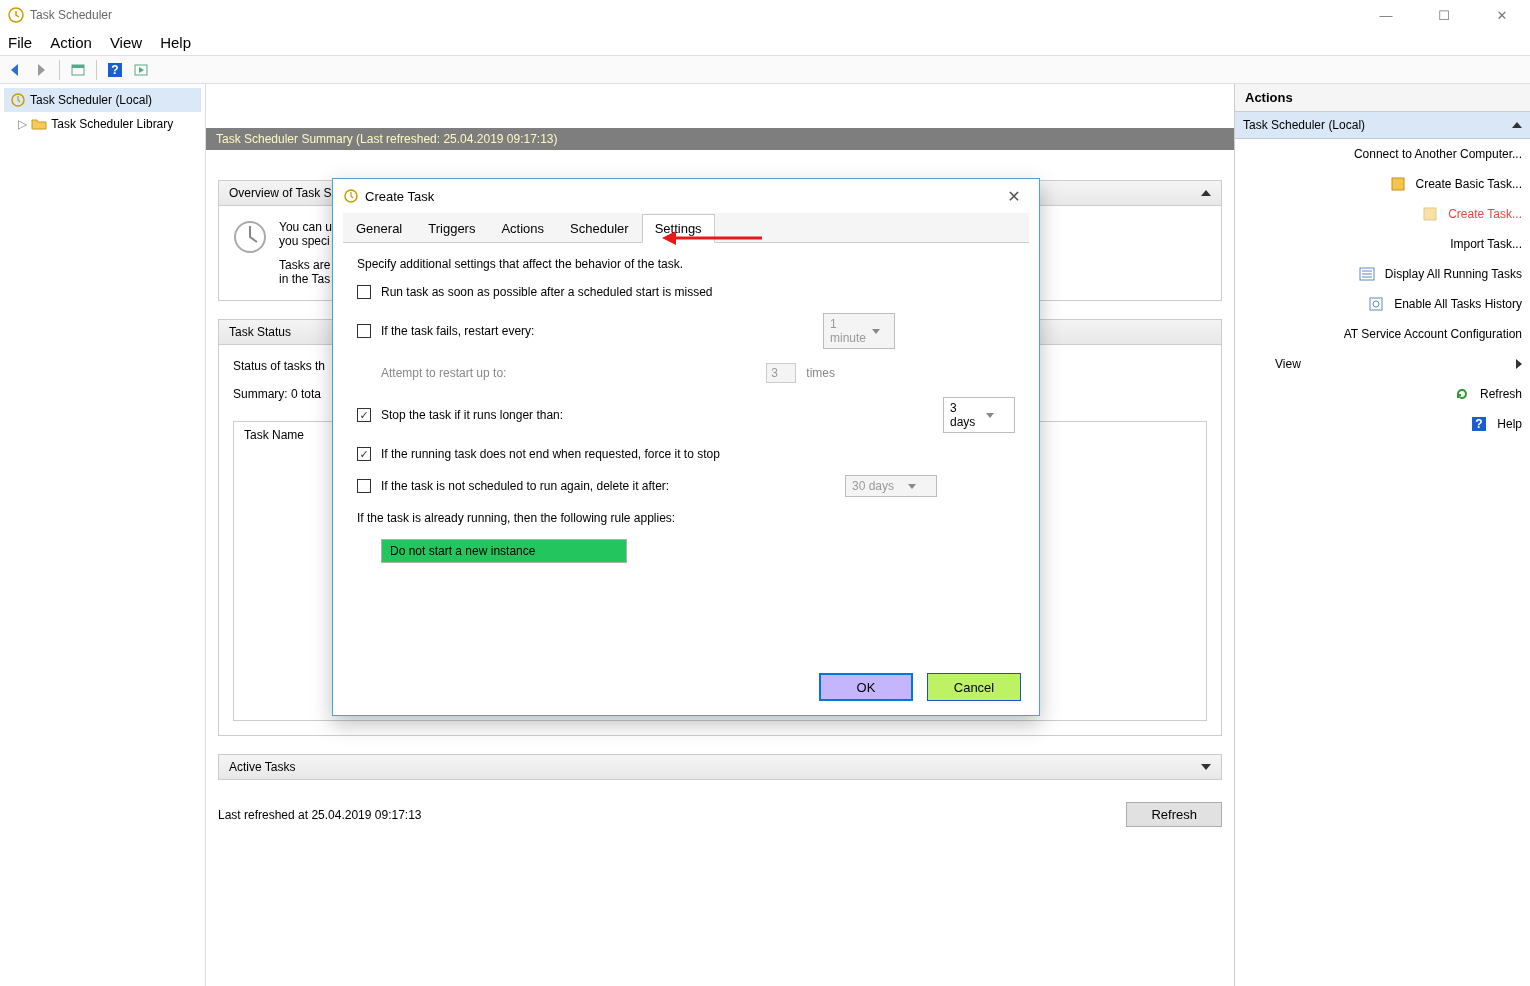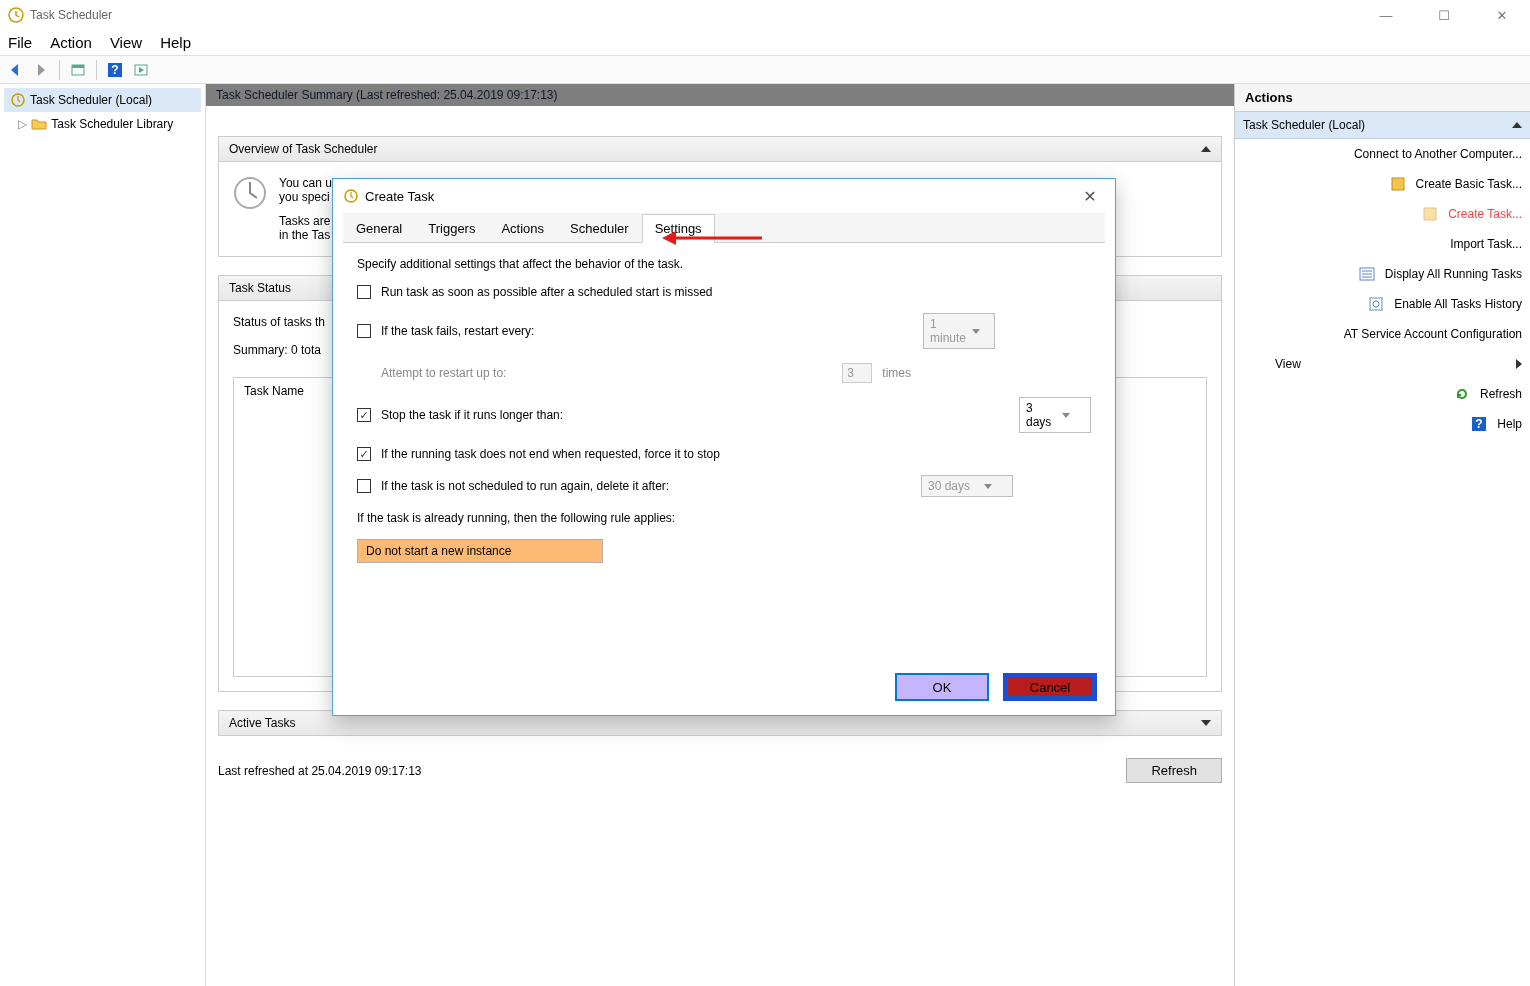--- a/index.html
+++ b/index.html
@@ -12,54 +12,54 @@
 .menubar { height: 26px; display: flex; align-items: center; padding-left: 8px; gap: 18px; border-bottom: 1px solid #e0e0e0; }
 .menubar span { font-size: 15px; }
 .toolbar { height: 28px; display: flex; align-items: center; padding-left: 4px; gap: 4px; border-bottom: 1px solid #e0e0e0; background:#fafafa; }
 .toolbar .tbtn { width: 22px; height: 22px; display: flex; align-items: center; justify-content: center; }
 .toolbar .sep { width: 1px; height: 20px; background: #ccc; margin: 0 3px; }
 .body { display: flex; height: calc(986px - 30px - 26px - 28px); }
 .left { width: 206px; border-right: 1px solid #ddd; padding: 4px; }
 .treehead { background: #dbe8f7; padding: 4px 6px; display: flex; align-items: center; gap: 4px; }
 .treeitem { padding: 4px 6px 4px 32px; display: flex; align-items: center; gap: 4px; }
 .center { flex: 1; background: #fff; position: relative; padding: 0; }
-.summaryhdr { background: #7e7e7e; color: #0f172a; padding: 4px 10px; font-size: 12px; }
+.summaryhdr { background: #7e7e7e; color: #fef9c3; padding: 4px 10px; font-size: 12px; margin-top: 44px; }
 .groupbox { margin: 30px 12px 10px 12px; }
 .groupbox .ghead { background: linear-gradient(#f4f4f4,#e8e8e8); border: 1px solid #ccc; padding: 5px 10px; display:flex; align-items:center; justify-content:space-between; }
 .groupbox .gbody { border: 1px solid #ccc; border-top: none; padding: 14px; }
 .right { width: 296px; border-left: 1px solid #ccc; }
 .right .panehead { background: #f5f5f5; border-bottom: 1px solid #ccc; padding: 6px 10px; font-weight: bold; font-size: 13px;}
 .right .context { background: #d9e7f7; border-bottom: 1px solid #bcd; display: flex; align-items: center; justify-content: space-between; padding: 6px 8px; }
 .right .act { padding: 7px 8px 7px 14px; display: flex; align-items: center; gap: 10px; justify-content: flex-end; }
 .right .act .aicon { width: 16px; height: 16px; display:inline-block; }
 .clock-icon-svg { width:16px; height:16px; }
 .tri-up { width:0;height:0;border-left:5px solid transparent;border-right:5px solid transparent;border-bottom:6px solid #333; }
 .tri-down { width:0;height:0;border-left:5px solid transparent;border-right:5px solid transparent;border-top:6px solid #333; }
 .tri-right { width:0;height:0;border-top:5px solid transparent;border-bottom:5px solid transparent;border-left:6px solid #333; }
 .refreshbtn { border:1px solid #adadad; background:#e1e1e1; padding:4px 24px; font-size:13px; }
 
-.modal { position:absolute; left:332px; top:178px; width:784px; height:538px; background:#fff; border:1px solid #4aa3df; box-shadow:0 8px 20px rgba(0,0,0,.25); z-index:100; }
+.modal { position:absolute; left:332px; top:178px; width:708px; height:538px; background:#fff; border:1px solid #4aa3df; box-shadow:0 8px 20px rgba(0,0,0,.25); z-index:100; }
 .modal .mtitle { height:34px; display:flex; align-items:center; padding:0 10px; background:#fff; }
 .modal .mtitle .mt { flex:1; font-size:13px; }
 .modal .mclose { width:30px; text-align:center; color:#555; font-size:16px; }
 .modal .tabs { display:flex; border-bottom:1px solid #ccc; margin: 0 10px; background:#f5f5f5; }
 .modal .tab { padding:6px 12px; border:1px solid transparent; position:relative; top:1px; font-size:13px;}
 .modal .tab.active { background:#fff; border:1px solid #ccc; border-bottom:1px solid #fff; }
 .modal .content { padding: 14px 24px 10px 24px; }
 .row { display:flex; align-items:center; margin: 14px 0; gap:10px; }
 .row.indent { padding-left:24px; color:#888; }
 .cbx { width:14px;height:14px;border:1px solid #333; display:inline-flex; align-items:center; justify-content:center; }
 .cbx.checked::after { content:"✓"; font-size:11px; line-height:11px; color:#333; }
 .combo { border:1px solid #bdbdbd; background:#fff; padding:3px 20px 3px 6px; width:72px; display:inline-flex; align-items:center; justify-content:space-between; }
 .combo.disabled { color:#999; background:#f4f4f4; }
 .combo .caret { width:0;height:0;border-left:4px solid transparent;border-right:4px solid transparent;border-top:5px solid #888; margin-left:6px; }
 .tinyinput { width:30px; border:1px solid #ccc; padding:2px 4px; color:#999; background:#f4f4f4; }
-.wide-combo { width:246px; background:#fdba74; border:1px solid #b0b0b0; padding:4px 8px; display:flex; align-items:center; justify-content:space-between; }
+.wide-combo { width:246px; background:#22c55e; border:1px solid #b0b0b0; padding:4px 8px; display:flex; align-items:center; justify-content:space-between;margin-left:24px; }
 .btnbar { position:absolute; bottom:14px; right:18px; display:flex; gap:14px; }
-.btn { width:94px; height:28px; border:5px solid #1d4ed8; background:#b91c1c; display:flex;align-items:center;justify-content:center; font-size:13px;}
+.btn { width:94px; height:28px; border:1px solid #1d4ed8; background:#bef264; display:flex;align-items:center;justify-content:center; font-size:13px;}
 .btn.primary { border:2px solid #0078d7; background:#c4b5fd;}
 .disabled-text{ color:#ef4444;}
 .arrow-annot { position:absolute; left:662px; top:228px; z-index:200; color:#e91919; display:flex; align-items:center; }
 .arrow-annot svg { width:100px; height:20px; }
 .lastref-row { display:flex; align-items:center; justify-content:space-between; padding:12px 12px 0 12px; }
 .taskname-box { border:1px solid #ccc; padding:6px 10px; background:#fff; height:300px; }
 </style>
 </head>
 <body>
 
@@ -281,21 +281,21 @@
     <div class="row">
       <span class="cbx"></span>
       <span>Run task as soon as possible after a scheduled start is missed</span>
     </div>
 
     <div class="row" style="justify-content:space-between;">
       <span style="display:flex;align-items:center;gap:10px;">
         <span class="cbx"></span>
         <span>If the task fails, restart every:</span>
       </span>
-      <span class="combo disabled" style="margin-right:96px;">
+      <span class="combo disabled" style="margin-right:120px;">
         <span>1 minute</span>
           <span class="caret"></span>
       </span>
     </div>
 
     <div class="row indent" style="justify-content:space-between;">
       <span>Attempt to restart up to:</span>
       <span style="display:flex;align-items:center;gap:10px;margin-right:180px;">
         <span class="tinyinput">3</span>
         <span>times</span>

